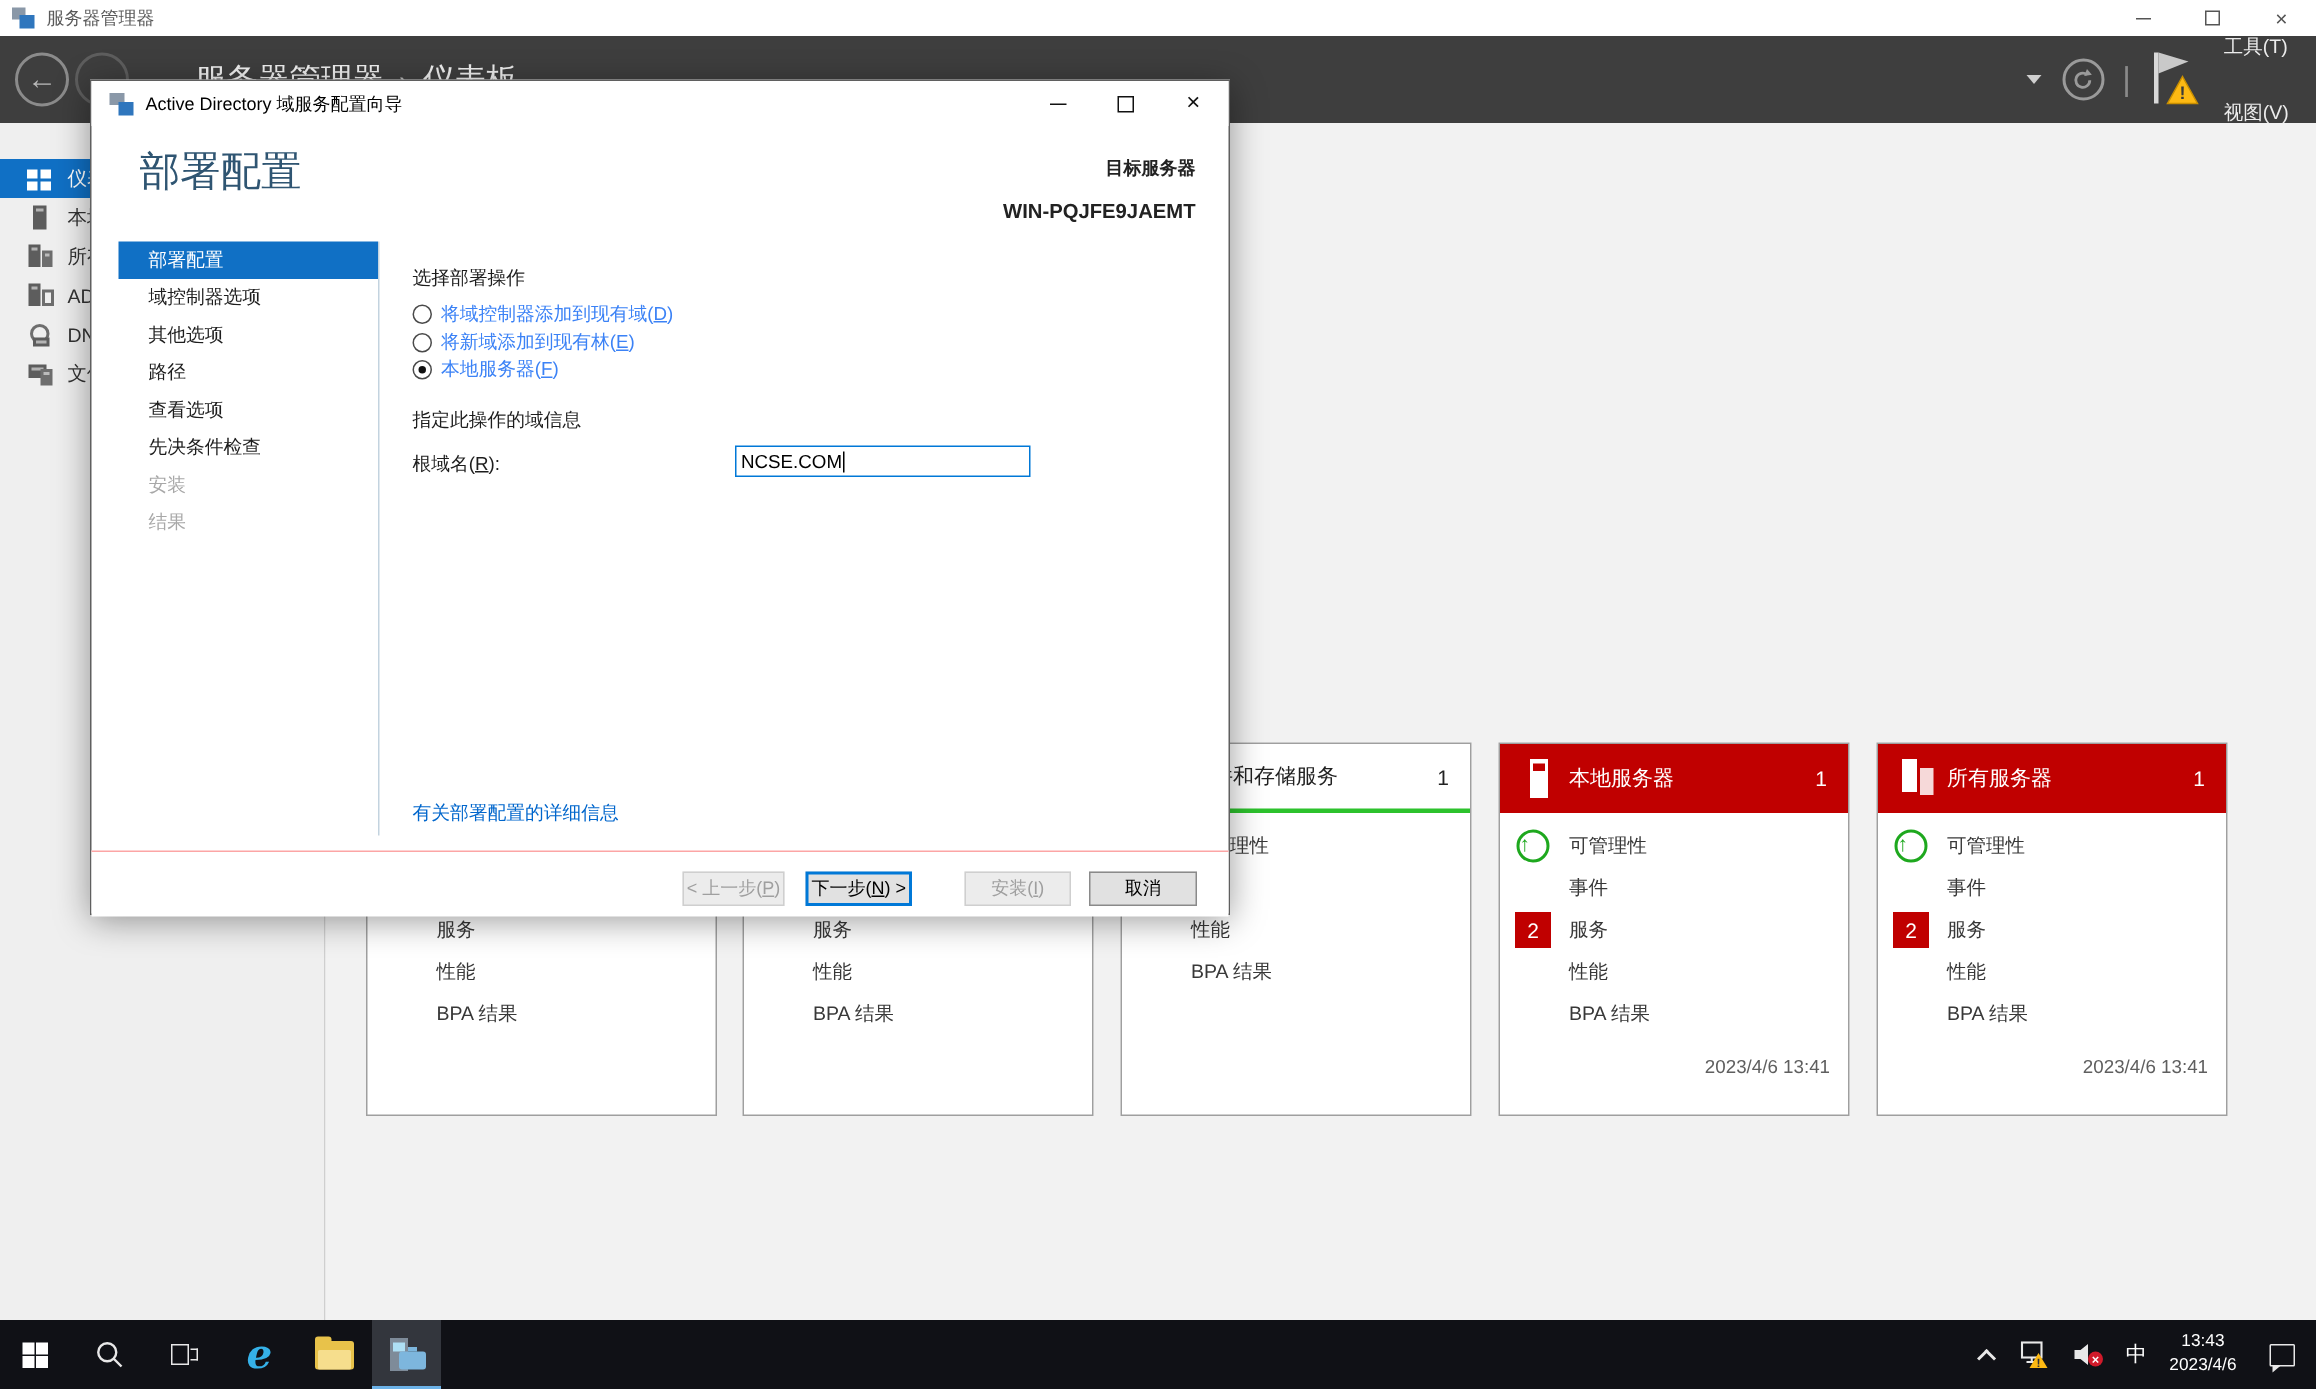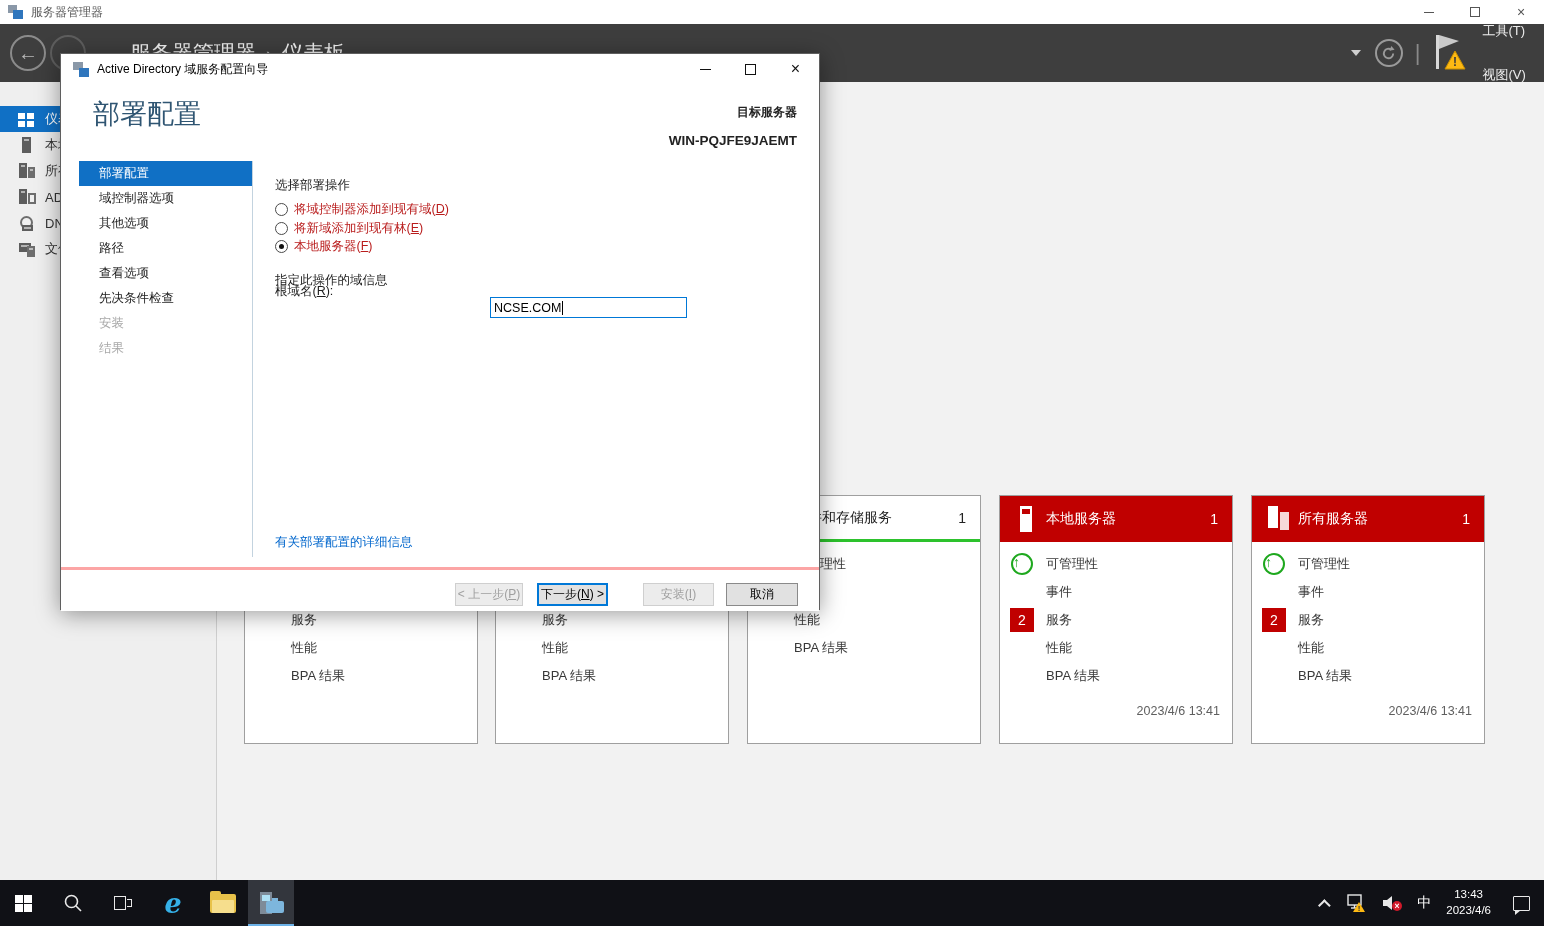--- a/index.html
+++ b/index.html
@@ -100,31 +100,31 @@
   .step { height:25px; line-height:25px; padding-left:20px; font-size:12.5px; color:#1d1d1d; }
   .step.sel { background:#1070c5; color:#fff; }
   .step.dis { color:#a8a8a8; }
 
   .dlg-label { position:absolute; font-size:12.5px; color:#1d1d1d; white-space:nowrap; }
   .radio-row { position:absolute; left:214px; height:18px; display:flex; align-items:center; }
   .rdot { width:13px; height:13px; border:1px solid #4a4a4a; border-radius:50%; margin-right:6px;
           position:relative; flex:none; background:#fff; }
   .rdot.on:after { content:""; position:absolute; left:3px; top:3px; width:5px; height:5px;
                    border-radius:50%; background:#111; }
-  .radio-row .rtext { font-size:12.5px; color:#b91c1c; white-space:nowrap; }
+  .radio-row .rtext { font-size:12.5px; color:#3b82f6; white-space:nowrap; }
   .ul { text-decoration:underline; }
 
   .textbox { position:absolute; left:429px; top:243px; width:197px; height:21px;
              border:1px solid #0078d7; background:#fff; display:flex; align-items:center;
              padding-left:3px; font-size:12.5px; color:#000; }
   .caret { width:1px; height:14px; background:#000; margin-left:1px; }
 
   .dlg-link { position:absolute; left:214px; top:480px; font-size:12.5px; color:#0066cc; }
 
-  .dlg-footer { position:absolute; left:0; top:513px; width:100%; height:44px; border-top:3px solid #fca5a5; background:#fff; }
+  .dlg-footer { position:absolute; left:0; top:513px; width:100%; height:44px; border-top:1px solid #fca5a5; background:#fff; }
   .btn { position:absolute; top:13px; height:23px; font-size:12px; display:flex; align-items:center;
          justify-content:center; background:#e1e1e1; border:1px solid #8a8a8a; color:#000; white-space:nowrap; }
   .btn.default { border:2px solid #0078d7; background:#e1e1e1; }
   .btn.disabled { background:#ececec; border:1px solid #cfcfcf; color:#9f9f9f; }
 
   
   .taskbar { position:absolute; left:0; top:880px; width:1544px; height:46px; background:#101116; z-index:20;
              display:flex; align-items:center; }
   .tb-slot { width:46px; height:46px; display:flex; align-items:center; justify-content:center; position:relative; }
   .win-logo { width:17px; height:17px; display:grid; grid-template-columns:8px 8px; grid-template-rows:8px 8px; gap:1px; }
@@ -456,21 +456,21 @@
     <span class="rdot"></span>
     <span class="rtext"><span>将新域添加到现有林(</span><span class="ul">E</span><span>)</span></span>
   </div>
   <div class="radio-row" style="top:183px">
     <span class="rdot on"></span>
     <span class="rtext"><span>本地服务器(</span><span class="ul">F</span><span>)</span></span>
   </div>
 
   <div class="dlg-label" style="left:214px;top:218px">指定此操作的域信息</div>
 
-  <div class="dlg-label" style="left:214px;top:229px">
+  <div class="dlg-label" style="left:214px;top:247px">
     <span>根域名(</span><span class="ul">R</span><span>):</span>
   </div>
   <div class="textbox">
     <span>NCSE.COM</span>
       <span class="caret"></span>
   </div>
 
   <div class="dlg-link">有关部署配置的详细信息</div>
 
   <div class="dlg-footer">

